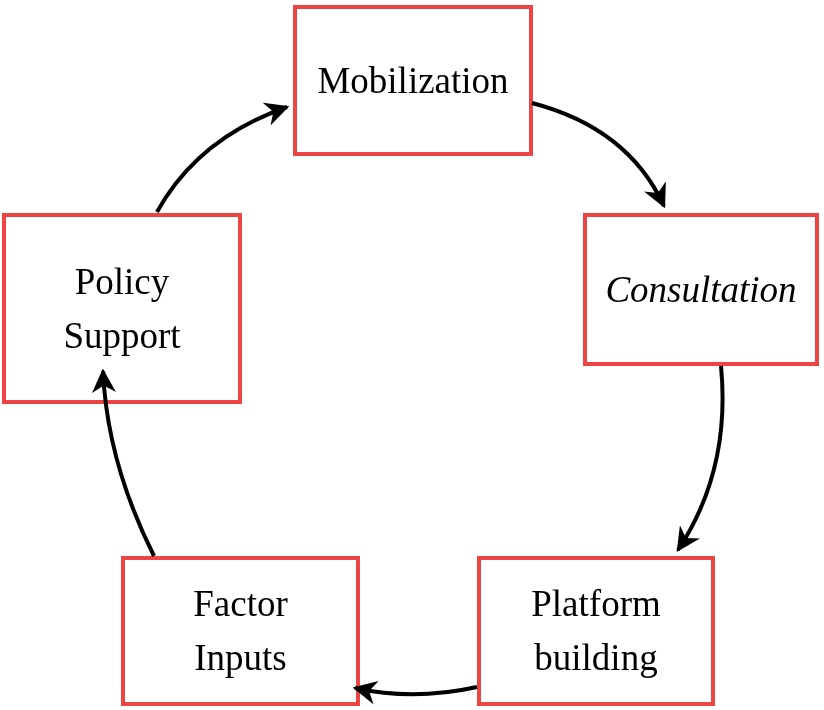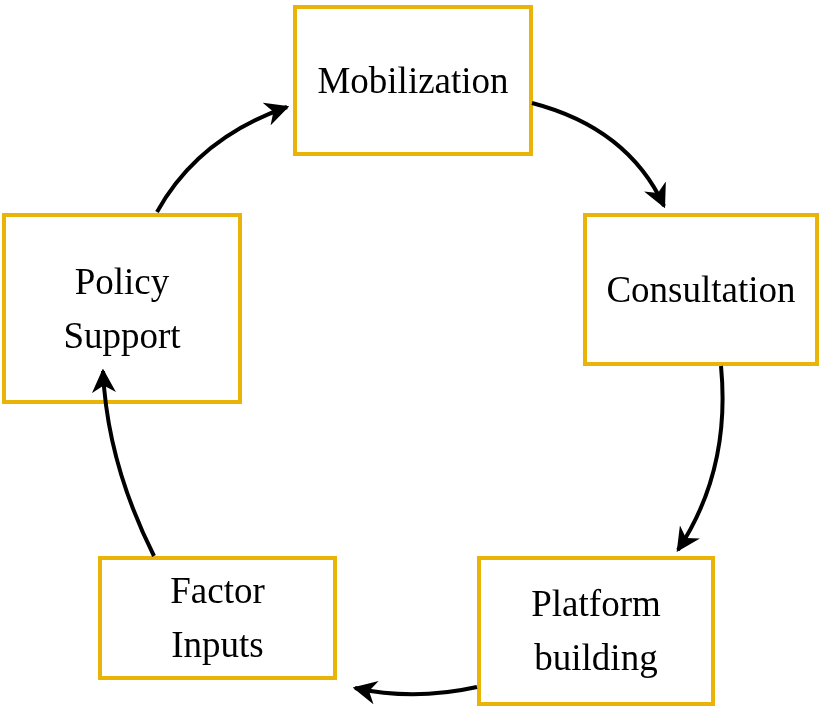--- a/index.html
+++ b/index.html
@@ -12,35 +12,35 @@
     width: 824px;
     height: 710px;
     background: #ffffff;
     font-family: "Liberation Serif", "DejaVu Serif", serif;
     overflow: hidden;
   }
   .node {
     position: absolute;
     box-sizing: border-box;
     background: #ffffff;
-    border: 4px solid #eab308;
+    border: 4px solid #ef4444;
     display: flex;
     align-items: center;
     justify-content: center;
     text-align: center;
     font-size: 37px;
     line-height: 1.45;
     color: #000000;
     white-space: pre-line;
     z-index: 1;
   }
   #node-mobilization      { left: 293px; top:   5px; width: 240px; height: 151px; }
-  #node-consultation      { left: 583px; top: 213px; width: 236px; height: 153px; }
+  #node-consultation      { left: 583px; top: 213px; width: 236px; height: 153px; font-style: italic; }
   #node-policy-support    { left:   2px; top: 213px; width: 240px; height: 191px; }
-  #node-factor-inputs     { left: 98px; top: 556px; width: 239px; height: 124px; }
+  #node-factor-inputs     { left: 121px; top: 556px; width: 239px; height: 150px; }
   #node-platform-building { left: 477px; top: 556px; width: 238px; height: 150px; }
   #arrow-layer {
     position: absolute;
     left: 0; top: 0;
     width: 824px;
     height: 710px;
     z-index: 2;
     pointer-events: none;
   }
   #arrow-layer path.edge {

